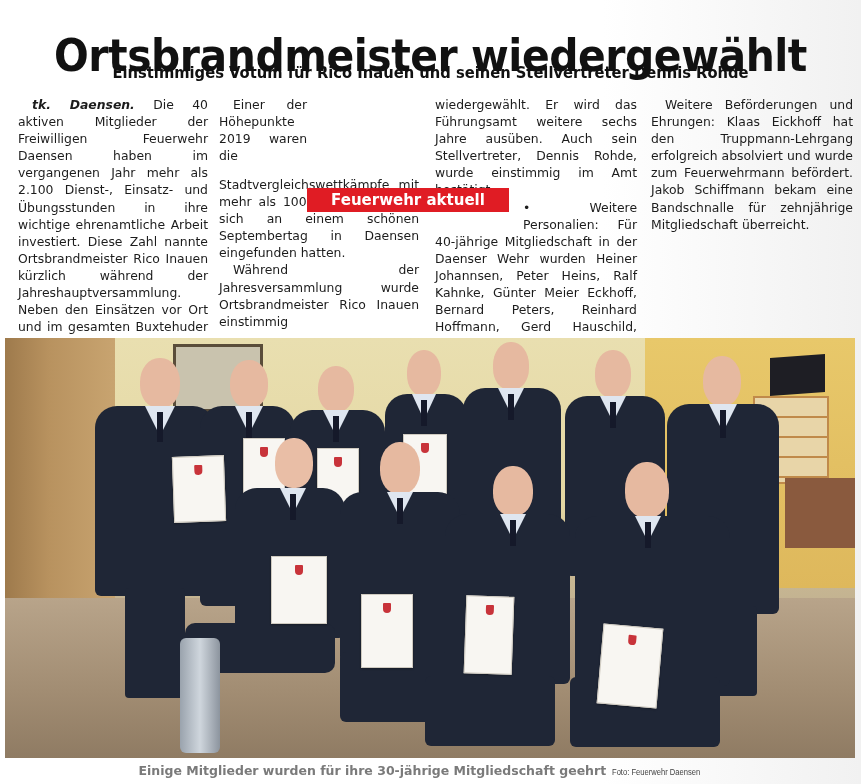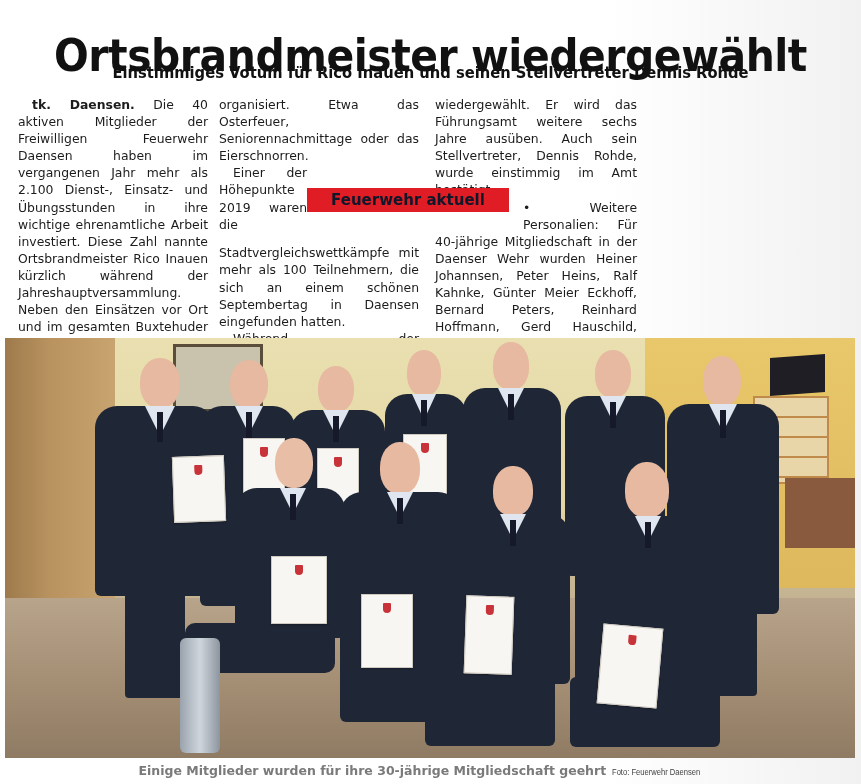--- a/index.html
+++ b/index.html
@@ -48,29 +48,29 @@
     text-align: justify;
     hyphens: manual;
   }
   .col p { margin: 0; }
   .col p.indent { text-indent: 14px; }
   .col1 { left: 18px; width: 190px; }
   .col1 .lead { text-indent: 14px; }
   .col2 { left: 219px; width: 200px; }
   .col3 { left: 435px; width: 202px; }
   .col4 { left: 651px; width: 202px; }
-  .dateline { font-weight: bold; }
+  .dateline { font-weight: bold; font-style: italic; }
 
   .float-gap-left { float: right; width: 112px; height: 40px; }
   .float-gap-right { float: left; width: 84px; height: 40px; }
 
   .kicker {
     position: absolute; left: 307px; top: 188px; width: 202px; height: 24px;
     background: #e01c24;
-    color: #0f172a;
+    color: #ffffff;
     font-family: "DejaVu Sans", sans-serif;
     font-weight: bold; font-size: 15px; line-height: 24px;
     text-align: center;
     z-index: 2;
   }
 
   
   .photo {
     position: absolute; left: 5px; top: 338px; width: 850px; height: 420px;
     overflow: hidden; z-index: 1;
@@ -158,31 +158,31 @@
 
 <h1 class="headline">Ortsbrandmeister wiedergewählt</h1>
 <div class="subline">Einstimmiges Votum für Rico Inauen und seinen Stellvertreter Dennis Rohde</div>
 
 <div class="columns">
   <div class="col col1">
     <p class="lead"><span class="dateline">tk. Daensen.</span><span> Die 40 aktiven Mitglieder der Freiwilligen Feuerwehr Daensen haben im vergangenen Jahr mehr als 2.100 Dienst-, Einsatz- und Übungsstunden in ihre wichtige ehrenamtliche Arbeit investiert. Diese Zahl nannte Ortsbrandmeister Rico Inauen kürzlich während der Jahreshauptversammlung. Neben den Einsätzen vor Ort und im gesamten Buxtehuder Raum wurden auch Feiern für die Dorfgemeinschaft</span></p>
   </div>
 
   <div class="col col2">
-    <p>organisiert. Etwa das Osterfeuer, Seniorennachmittage oder das Eierschnorren.</p>
     <p class="indent"><span class="float-gap-left" style="margin-top:40px;"></span><span>Einer der Höhepunkte 2019 waren die Stadtvergleichswettkämpfe mit mehr als 100 Teilnehmern, die sich an einem schönen Septembertag in Daensen eingefunden hatten.</span></p>
     <p class="indent">Während der Jahresversammlung wurde Ortsbrandmeister Rico Inauen einstimmig</p>
   </div>
 
   <div class="col col3">
     <p>wiedergewählt. Er wird das Führungsamt weitere sechs Jahre ausüben. Auch sein Stellvertreter, Dennis Rohde, wurde einstimmig im Amt bestätigt.</p>
     <p><span class="float-gap-right" style="width:88px;height:34px;"></span><span>• Weitere Personalien: Für 40-jährige Mitgliedschaft in der Daenser Wehr wurden Heiner Johannsen, Peter Heins, Ralf Kahnke, Günter Meier Eckhoff, Bernard Peters, Reinhard Hoffmann, Gerd Hauschild, Rainer Gerken, Claus Dieter</span></p>
   </div>
 
   <div class="col col4">
+    <p class="indent">Weitere Beförderungen und Ehrungen: Klaas Eickhoff hat den Truppmann-Lehrgang erfolgreich absolviert und wurde zum Feuerwehrmann befördert. Jakob Schiffmann bekam eine Bandschnalle für zehnjährige Mitgliedschaft überreicht.</p>
   </div>
 </div>
 
 <div class="kicker">Feuerwehr aktuell</div>
 
 <div class="photo">
   <div class="wall-wood"></div>
   <div class="wall-right"></div>
   <div class="floor"></div>
   <div class="frame"></div>

